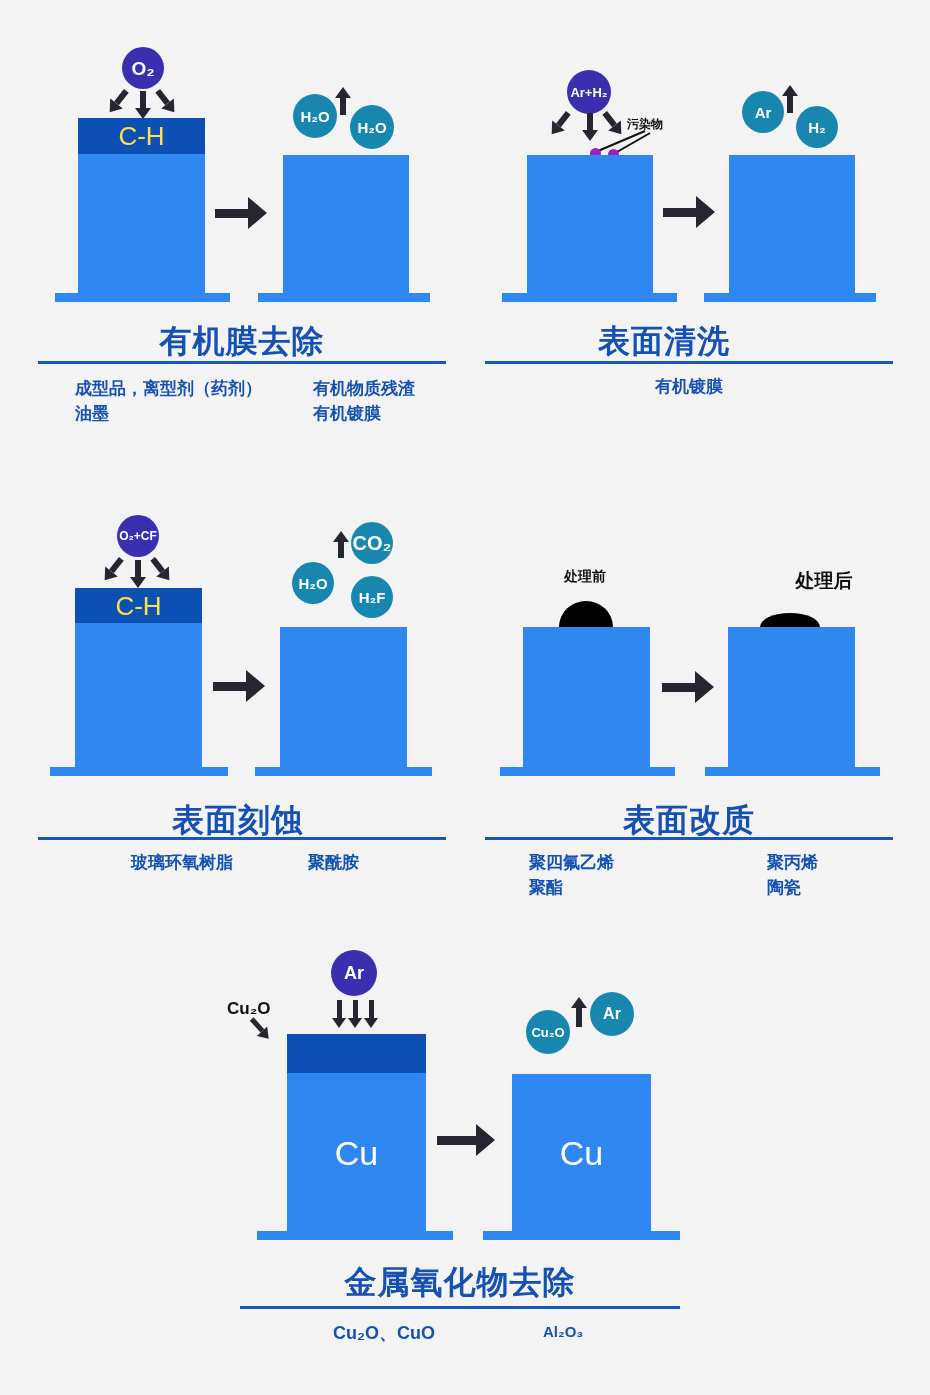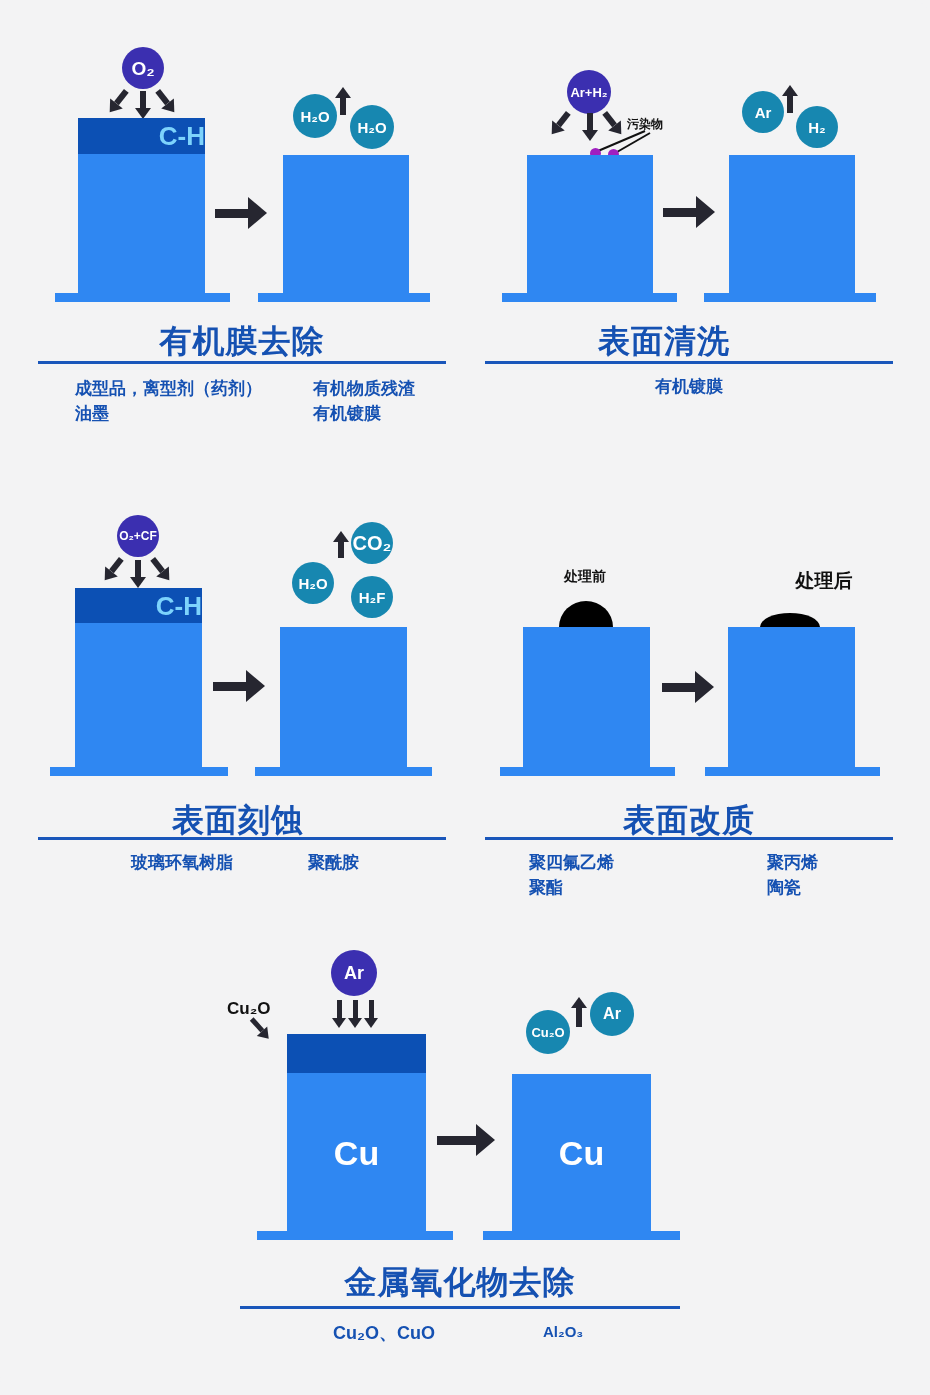--- a/index.html
+++ b/index.html
@@ -1,22 +1,22 @@
 <!DOCTYPE html>
 <html><head>
 <meta charset="utf-8">
 <style>
   html,body { margin:0; padding:0; background:#f3f3f4; }
   .stage { position:relative; width:930px; height:1395px; background:#f3f3f4;
            font-family:"Liberation Sans","DejaVu Sans",sans-serif; overflow:hidden;border-radius:19px; }
   .abs    { position:absolute; }
   .block  { position:absolute; background:#2f87f2; display:flex; align-items:center; justify-content:center;
-            color:#fff; font-weight:bold; }
-  .layer  { position:absolute; background:#0c50b4; color:#7dd3fc; font-weight:bold;
-            display:flex; align-items:center; justify-content:flex-end; }
+            color:#fff; font-weight:normal; }
+  .layer  { position:absolute; background:#0c50b4; color:#fde047; font-weight:normal;
+            display:flex; align-items:center; justify-content:center; }
   .base   { position:absolute; background:#2f87f2; }
   .circle { position:absolute; border-radius:50%; color:#fff; font-weight:bold;
             display:flex; align-items:center; justify-content:center; text-align:center; line-height:1; }
   .purple { background:#3b2fb0; }
   .teal   { background:#1787b0; }
   .varrow { position:absolute; width:16px; display:flex; flex-direction:column; align-items:center; }
   .varrow .shaft { width:6px; flex:1; background:#262630; }
   .varrow .head  { width:0; height:0; border-left:8px solid transparent; border-right:8px solid transparent;
                    border-top:11px solid #262630; }
   .varrow.sm { width:14px; }

